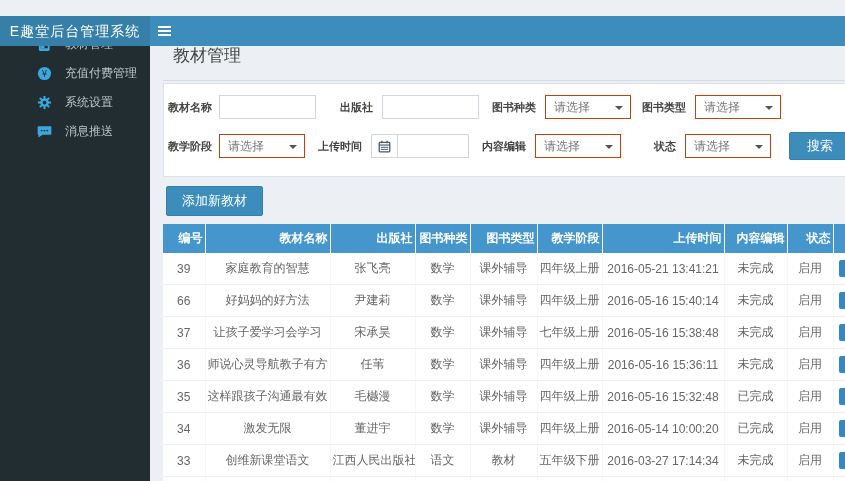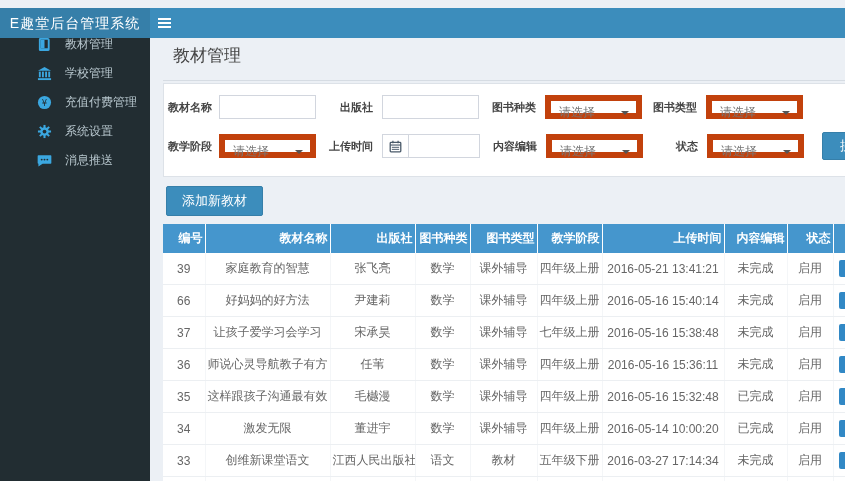--- a/index.html
+++ b/index.html
@@ -1,20 +1,20 @@
 <!DOCTYPE html>
 <html><head>
 <meta charset="utf-8">
 <style>
   * { margin:0; padding:0; box-sizing:border-box; }
   html,body { font-family:"Liberation Sans","DejaVu Sans",sans-serif; }
   .screen { position:relative; width:845px; height:481px; overflow:hidden; background:#ecf0f5; }
 
   
-  .topbar { position:absolute; top:8px; left:0; width:845px; height:30px; background:#3c8dbc; z-index:5; }
+  .topbar { position:absolute; top:16px; left:0; width:845px; height:30px; background:#3c8dbc; z-index:5; }
   .logo { position:absolute; top:0; left:0; width:150px; height:30px; background:#367fa9;
           color:#fff; font-size:14px; line-height:30px; text-align:center; letter-spacing:1px; cursor:pointer; }
   .hamburger { position:absolute; left:158px; top:8px; width:16px; height:14px; cursor:pointer; }
   .hamburger i { display:block; width:13px; height:2px; background:#fff; margin:2px 0; }
 
   
   .sidebar { position:absolute; top:30px; left:0; width:150px; height:451px; background:#222d32; }
   .nav-item { display:flex; align-items:center; height:29px; padding-left:37px; cursor:pointer; }
   .nav-icon { width:15px; height:15px; margin-right:13px; flex:0 0 auto; }
   .nav-icon svg { display:block; width:15px; height:15px; fill:#3ba7e0; }
@@ -26,21 +26,21 @@
   .page-title { font-size:17px; font-weight:normal; color:#444; }
 
   .filter-panel { margin-top:2px; background:#fff; border:1px solid #dde2e8; border-right:none;
                   padding:11px 0 3px 4px; width:682px; }
   .frow { display:flex; align-items:center; margin-bottom:13px; white-space:nowrap; }
   .fgroup { display:flex; align-items:center; }
   .flabel { font-size:11px; font-weight:bold; color:#454545; text-align:right; padding-right:9px; }
   .lw1 { width:51px; } .lw2 { width:66px; } .lw3 { width:66px; } .lw4 { width:64px; }
   .f-input { width:97px; height:24px; border:1px solid #d2d6de; background:#fff; font-size:12px;
              color:#555; padding:0 6px; outline:none; }
-  .f-select { position:relative; width:97px; height:24px; border:6px solid #c2410c; background:#fff;
+  .f-select { position:relative; width:86px; height:24px; border:1px solid #c2410c; background:#fff;
               font-size:12px; color:#777; line-height:22px; padding:0 6px 0 8px; cursor:pointer; }
   .caret { position:absolute; right:7px; top:10px; width:0; height:0;
            border-left:4px solid transparent; border-right:4px solid transparent; border-top:4px solid #555; }
   .date-group { display:flex; }
   .date-addon { width:26px; height:24px; border:1px solid #d2d6de; border-right:none; background:#fff;
                 display:flex; align-items:center; justify-content:center; }
   .date-addon svg { width:13px; height:13px; }
   .date-input { width:72px; }
   .btn { display:inline-block; background:#3c8dbc; border:1px solid #367fa9; color:#fff; cursor:pointer;
          border-radius:2px; }
@@ -77,33 +77,20 @@
 
   <aside class="sidebar">
     <div class="nav-item">
       <span class="nav-icon">
         <svg viewBox="0 0 16 16">
             <path d="M3.5 1h8a2 2 0 0 1 2 2v10.2a1.8 1.8 0 0 1-1.8 1.8H3.5A1.5 1.5 0 0 1 2 13.5v-11A1.5 1.5 0 0 1 3.5 1zm.5 2v9h7.5V3H4z"></path>
             <rect x="4" y="3" width="4" height="9"></rect>
           </svg>
       </span>
       <span class="nav-label">教材管理</span>
-    </div>
-    <div class="nav-item">
-      <span class="nav-icon">
-        <svg viewBox="0 0 16 16">
-            <path d="M8 1l7 4H1z"></path>
-            <rect x="2" y="6" width="2" height="6"></rect>
-            <rect x="5.3" y="6" width="2" height="6"></rect>
-            <rect x="8.7" y="6" width="2" height="6"></rect>
-            <rect x="12" y="6" width="2" height="6"></rect>
-            <rect x="1" y="13" width="14" height="2"></rect>
-          </svg>
-      </span>
-      <span class="nav-label">学校管理</span>
     </div>
     <div class="nav-item">
       <span class="nav-icon">
         <svg viewBox="0 0 16 16">
             <circle cx="8" cy="8" r="7"></circle>
             <text x="8" y="11.5" text-anchor="middle" font-size="9" fill="#222d32" font-family="DejaVu Sans">¥</text>
           </svg>
       </span>
       <span class="nav-label">充值付费管理</span>
     </div>

